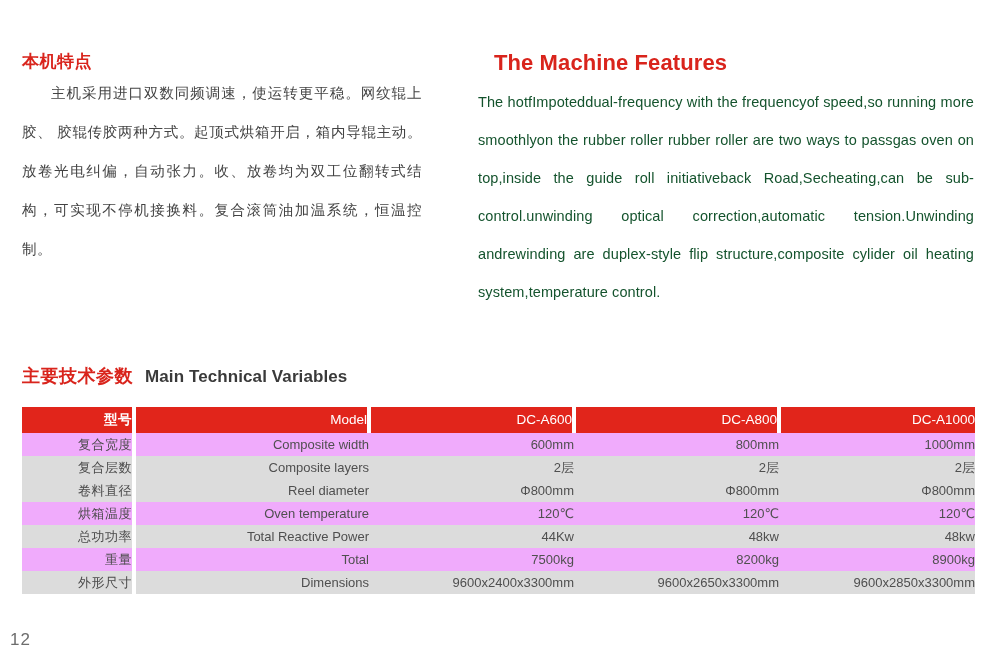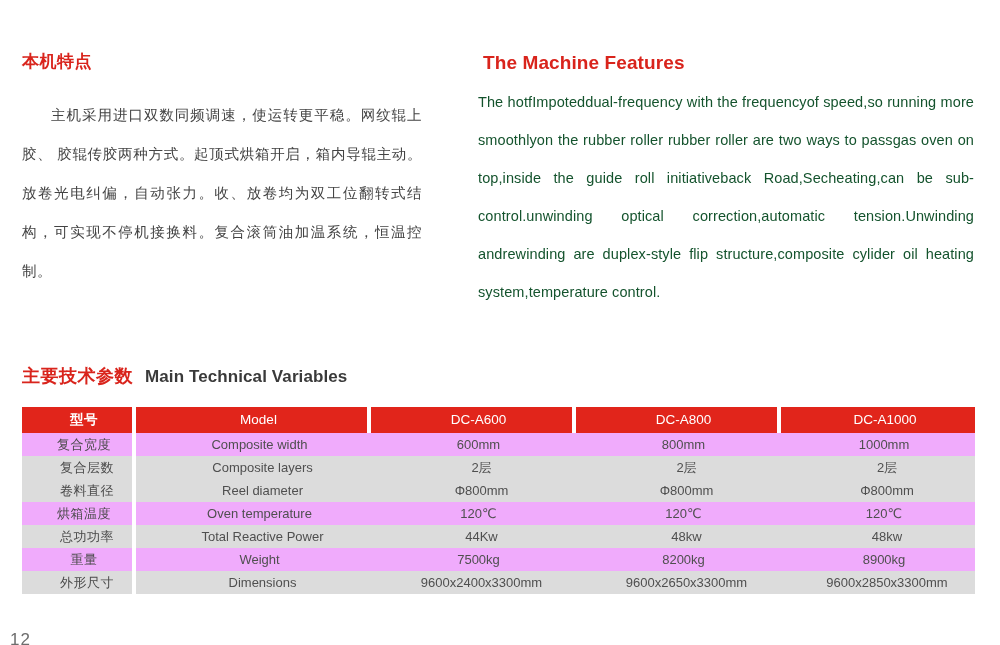--- a/index.html
+++ b/index.html
@@ -35,29 +35,29 @@
     left: 478px;
     top: 0;
     width: 496px;
   }
 
   .heading-cn {
     color: #d9241c;
     font-size: 17px;
     font-weight: bold;
     letter-spacing: 0.5px;
-    margin: 0 0 24px 0;
+    margin: 0 0 2px 0;
     line-height: 20px;
   }
   .heading-en {
     color: #d9241c;
-    font-size: 19px;
+    font-size: 22px;
     font-weight: bold;
     letter-spacing: 0.1px;
-    margin: 0 0 9px 5px;
+    margin: 0 0 9px 16px;
     line-height: 22px;
   }
 
   .para-cn {
     color: #434343;
     font-size: 14.5px;
     line-height: 39px;
     text-align: justify;
     text-indent: 2em;
     letter-spacing: 0.4px;
@@ -110,21 +110,21 @@
   .spec-table col.c2 { width: 205px; }
   .spec-table col.c3 { width: 205px; }
   .spec-table col.c4 { width: 196px; }
 
   .spec-table th,
   .spec-table td {
     padding: 0 0 0 14px;
     height: 23px;
     line-height: 23px;
     vertical-align: middle;
-    text-align: center;
+    text-align: right;
     font-weight: normal;
     overflow: hidden;
     white-space: nowrap;
   }
 
   .spec-table thead th {
     background: #e1251b;
     color: #ffffff;
     font-size: 13.5px;
     height: 26px;
@@ -227,21 +227,21 @@
     </tr>
     <tr class="even">
       <td class="k-cn">总功功率</td>
       <td class="v">Total Reactive Power</td>
       <td class="v">44Kw</td>
       <td class="v">48kw</td>
       <td class="v">48kw</td>
     </tr>
     <tr class="odd">
       <td class="k-cn">重量</td>
-      <td class="v">Weight</td>
+      <td class="v">Total</td>
       <td class="v">7500kg</td>
       <td class="v">8200kg</td>
       <td class="v">8900kg</td>
     </tr>
     <tr class="even">
       <td class="k-cn">外形尺寸</td>
       <td class="v">Dimensions</td>
       <td class="v">9600x2400x3300mm</td>
       <td class="v">9600x2650x3300mm</td>
       <td class="v">9600x2850x3300mm</td>

